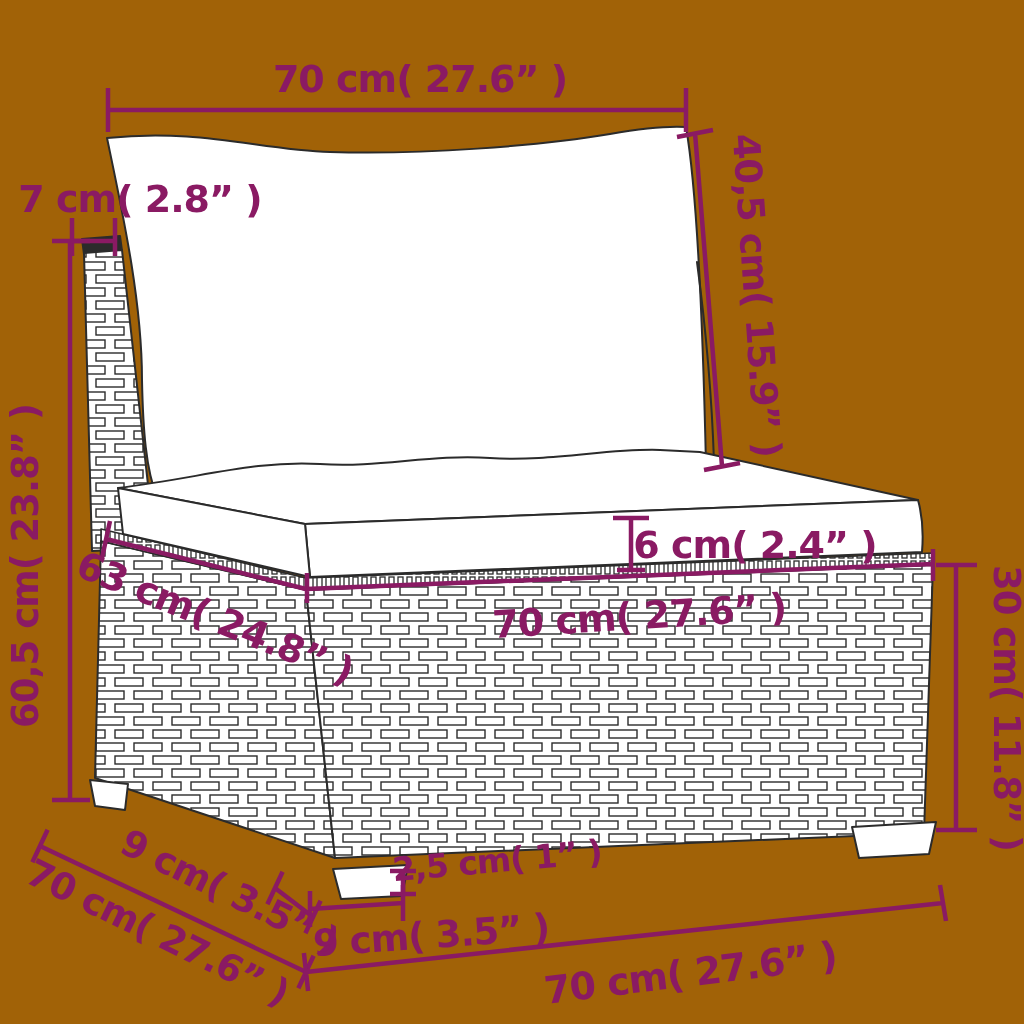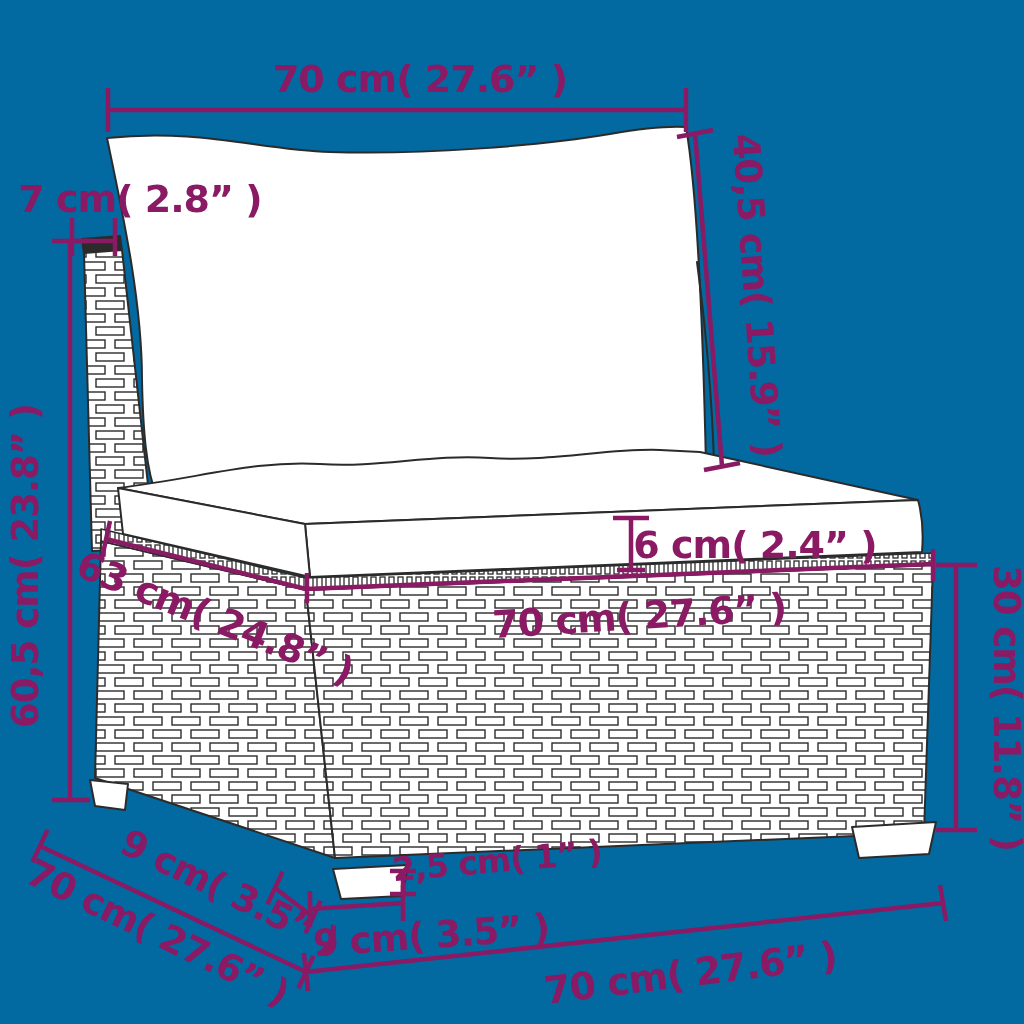--- a/index.html
+++ b/index.html
@@ -1,16 +1,16 @@
 <!DOCTYPE html>
 <html><head>
 <meta charset="utf-8">
 <style>
   html,body{margin:0;padding:0;background:#ffffff;}
-  .stage{width:1024px;height:1024px;background:#0369a1;position:relative;overflow:hidden;}
+  .stage{width:1024px;height:1024px;background:#a16207;position:relative;overflow:hidden;}
   svg{display:block;}
   text{font-family:"DejaVu Sans","Liberation Sans",sans-serif;font-weight:bold;letter-spacing:-1px;}
 </style>
 </head>
 <body>
 
 <div class="stage">
 <svg width="1024" height="1024" viewBox="0 0 1024 1024">
   <defs>
     <pattern id="bricks" width="38" height="26" patternUnits="userSpaceOnUse">

